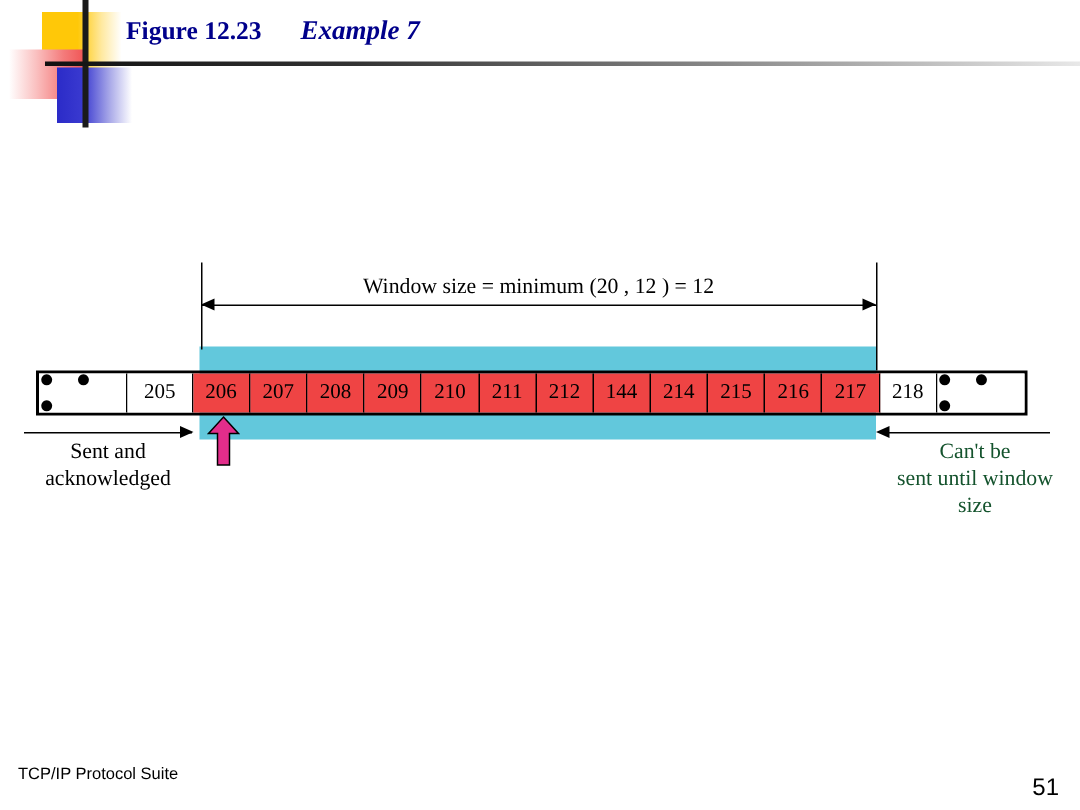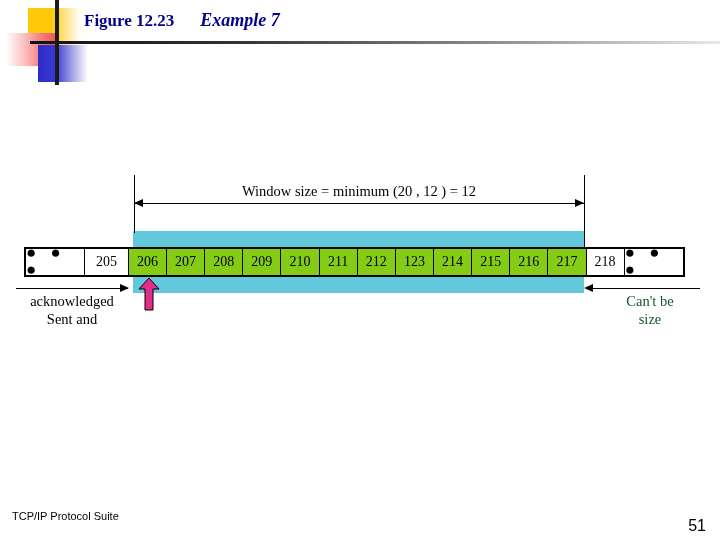--- a/index.html
+++ b/index.html
@@ -107,21 +107,21 @@
     border-right: 1px solid #000000;
     display: flex;
     align-items: center;
     justify-content: center;
     font-family: "Liberation Serif", serif;
     font-size: 14px;
     color: #000000;
     background: #ffffff;
   }
   .cell:last-child { border-right: none; }
-  .cell.pink { background: #84cc16; }
+  .cell.pink { background: #ef4444; }
   .cell.ellipsis {
     letter-spacing: 5px;
     font-size: 17px;
     line-height: 1;
     padding-bottom: 3px;
   }
   .cell.num  { width: 42px; }
   .cell.num205 { width: 48px; }
 
   
@@ -261,42 +261,43 @@
   <div class="strip" id="byte-strip">
       <div class="cell ellipsis">● ● ●</div>
       <div class="cell num205">205</div>
       <div class="cell num pink">206</div>
       <div class="cell num pink">207</div>
       <div class="cell num pink">208</div>
       <div class="cell num pink">209</div>
       <div class="cell num pink">210</div>
       <div class="cell num pink">211</div>
       <div class="cell num pink">212</div>
-      <div class="cell num pink">123</div>
+      <div class="cell num pink">144</div>
       <div class="cell num pink">214</div>
       <div class="cell num pink">215</div>
       <div class="cell num pink">216</div>
       <div class="cell num pink">217</div>
       <div class="cell num">218</div>
       <div class="cell ellipsis">● ● ●</div>
     </div>
 
   <svg id="pointer-arrow" viewBox="0 0 22 34">
     <polygon points="11,1 21,12 15,12 15,33 7,33 7,12 1,12" fill="#E32D8B" stroke="#000000" stroke-width="1"></polygon>
   </svg>
 
   <div id="sent-arrow-line"></div>
   <div class="arrowhead" id="sent-arrow-head"></div>
   <div id="sent-label">
+    <div>Sent and</div>
     <div>acknowledged</div>
-    <div>Sent and</div>
   </div>
 
   <div id="cant-arrow-line"></div>
   <div class="arrowhead" id="cant-arrow-head"></div>
   <div id="cant-label">
     <div>Can't be</div>
+    <div>sent until window</div>
     <div>size</div>
   </div>
 </div>
 
 <div id="footer-title">TCP/IP Protocol Suite</div>
 <div id="footer-page">51</div>
 
 </body></html>

